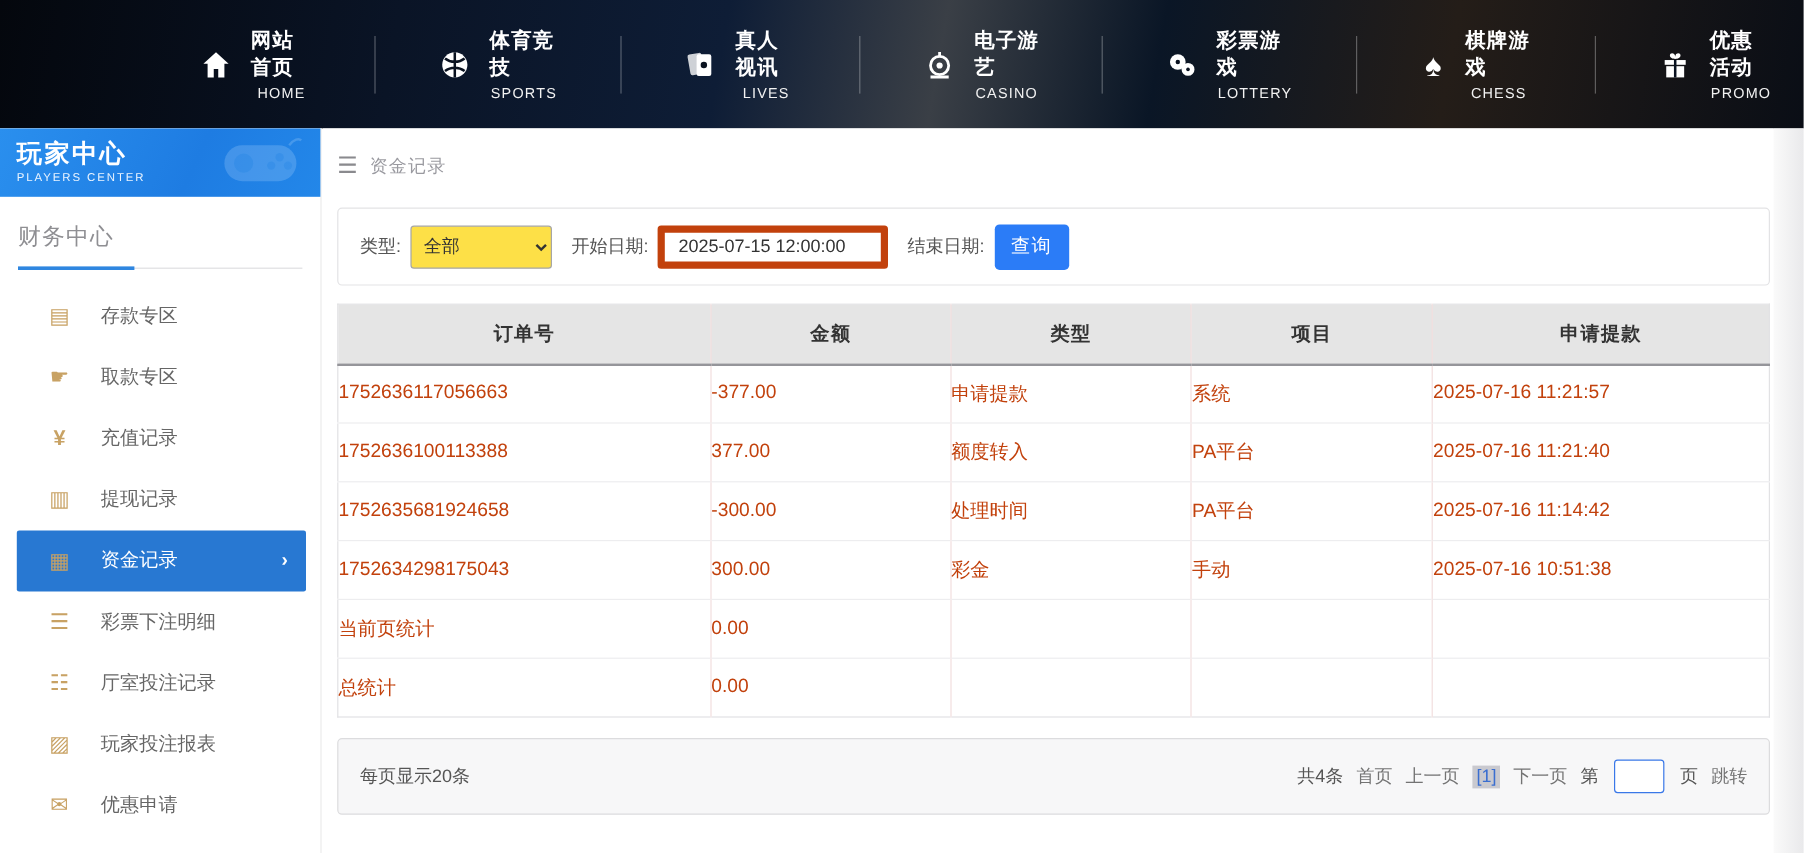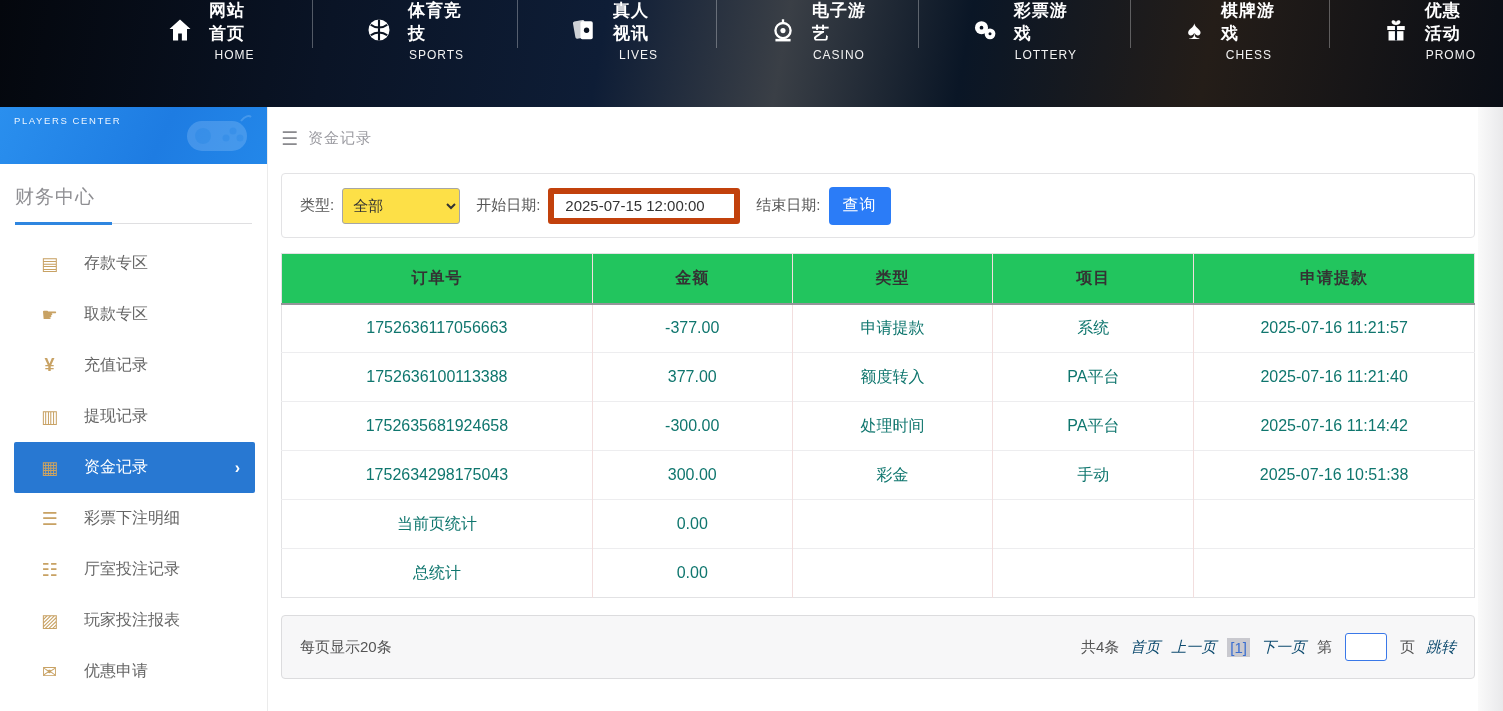--- a/index.html
+++ b/index.html
@@ -2,21 +2,21 @@
 <html><head>
 <meta charset="utf-8">
 <style>
   * { margin:0; padding:0; box-sizing:border-box; }
   html,body { width:1503px; height:711px; overflow:hidden; background:#fff;
     font-family:"Liberation Sans","DejaVu Sans",sans-serif; }
 
   
   .topnav { position:absolute; left:0; top:0; width:1503px; height:107px;
     background:linear-gradient(100deg,#04070d 0%,#0a1426 22%,#0e1d36 40%,#3a3f46 52%,#0a1626 64%,#241d18 80%,#0a0e16 100%);
-    display:flex; align-items:flex-start; padding-left:140px;gap:26px; }
+    display:flex; align-items:center; padding-left:140px;gap:26px; }
   .nav-item { display:flex; align-items:center; gap:15px; padding:0 26px; height:60px; cursor:pointer; }
   .nav-icon { width:30px; height:30px; display:flex; align-items:center; justify-content:center; }
   .nav-icon svg { width:28px; height:28px; }
   .nav-icon .glyph { color:#fff; font-size:26px; line-height:1; }
   .nav-txt { display:flex; flex-direction:column; align-items:center; }
   .nav-zh { font-size:17px; font-weight:bold; color:#fff; letter-spacing:1px; }
   .nav-en { font-size:12px; color:#f2f2f2; letter-spacing:1px; margin-top:3px; }
   .nav-sep { width:1px; height:48px; background:rgba(255,255,255,.30); }
 
   
@@ -55,34 +55,34 @@
     font-family:"Liberation Sans","DejaVu Sans",sans-serif; }
   .f-input { width:192px; height:36px; border:6px solid #c2410c; border-radius:3px;
     font-size:15px; color:#333; padding:0 11px; margin-right:16px;
     font-family:"Liberation Sans","DejaVu Sans",sans-serif; }
   .f-btn { background:#2b7cf7; color:#fff; border:none; border-radius:4px;
     width:62px; height:38px; font-size:16px; cursor:pointer; letter-spacing:1px;
     font-family:"Liberation Sans","DejaVu Sans",sans-serif; }
 
   table.records { margin-top:15px; width:1194px; border-collapse:collapse;
     border:1px solid #e2e2e4; }
-  .records th { background:#22c55e; height:50px; font-size:16px; color:#333; font-weight:bold;
+  .records th { background:#e5e5e5; height:50px; font-size:16px; color:#333; font-weight:bold;
     border-bottom:2px solid #95959a; border-left:1px solid #f2dede; letter-spacing:1px; }
   .records th:first-child { border-left:none; }
-  .records td { height:49px; text-align:center; font-size:16px; color:#0f766e;
+  .records td { height:49px; text-align:left; font-size:16px; color:#c2410c;
     border-top:1px solid #ededef; border-left:1px solid #f2dede; }
   .records td:first-child { border-left:none; }
   .col-order { width:311px; } .col-amt { width:200px; } .col-type { width:201px; }
   .col-item { width:201px; } .col-time { width:281px; }
 
   .pager { margin-top:17px; width:1194px; height:64px; background:#f7f7f8;
     border:1px solid #dcdcde; border-radius:4px; display:flex; align-items:center;
     justify-content:space-between; padding:0 18px; font-size:15px; color:#555; }
   .pager-right { display:flex; align-items:center; gap:11px; }
-  .pg-link { color:#0c4a6e; cursor:pointer; text-decoration:none;font-style:italic; }
+  .pg-link { color:#737373; cursor:pointer; text-decoration:none; }
   .pg-current { color:#3a6ed0; background:#c9c9cf; padding:1px 3px; cursor:default; }
   .pg-input { width:42px; height:28px; border:1px solid #3a78e8; border-radius:3px;
     background:#fff; margin:0 2px; }
   .pg-text { color:#555; }
 </style>
 </head>
 <body>
 
 <div class="topnav">
   <div class="nav-item">
@@ -175,20 +175,21 @@
     </span>
     <span class="nav-txt">
       <span class="nav-zh">优惠活动</span>
       <span class="nav-en">PROMO</span>
     </span>
   </div>
 </div>
 
 <div class="sidebar">
   <div class="side-banner">
+    <div class="sb-title">玩家中心</div>
     <div class="sb-sub">PLAYERS CENTER</div>
     <span class="gamepad">
       <svg width="74" height="48" viewBox="0 0 74 48">
           <g fill="#bfe0ff" opacity=".5">
             <rect x="6" y="10" width="60" height="30" rx="15"></rect>
             <circle cx="22" cy="25" r="8" fill="#8cc4f5"></circle>
             <circle cx="52" cy="20" r="3.5" fill="#8cc4f5"></circle>
             <circle cx="59" cy="27" r="3.5" fill="#8cc4f5"></circle>
             <circle cx="45" cy="27" r="3.5" fill="#8cc4f5"></circle>
             <path d="M60 10c4-5 8-6 10-4" stroke="#bfe0ff" stroke-width="2" fill="none"></path>

